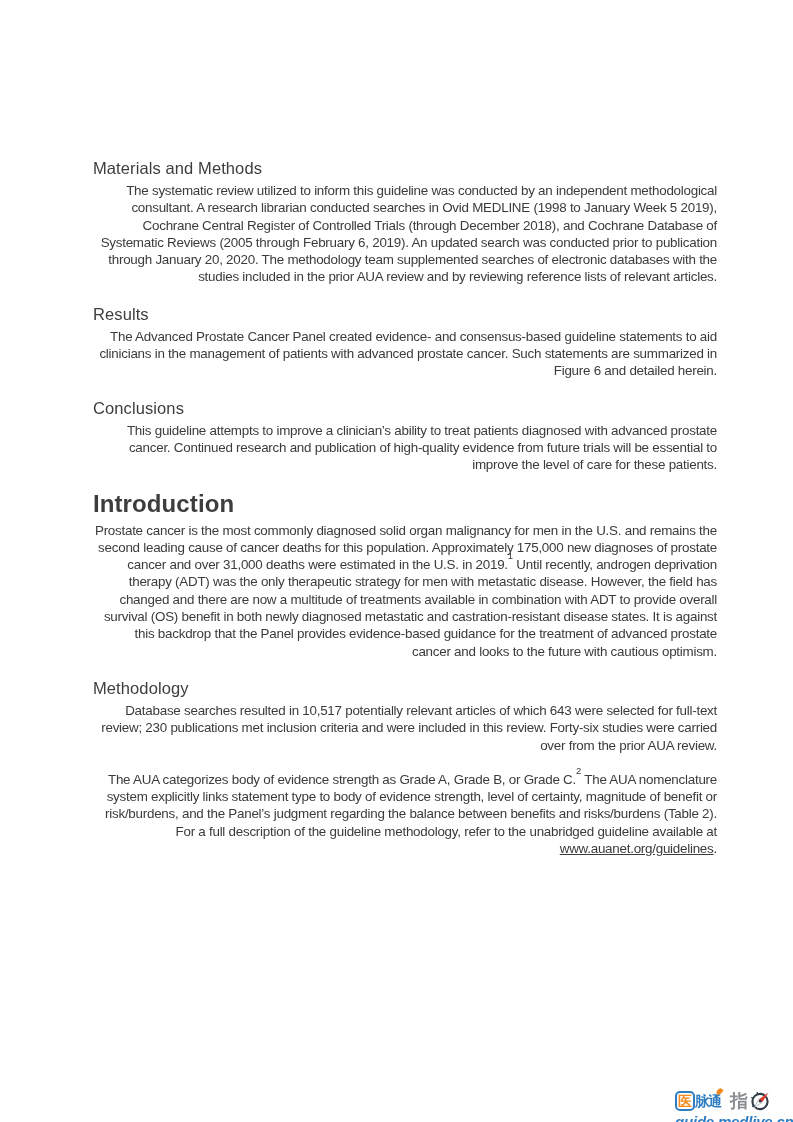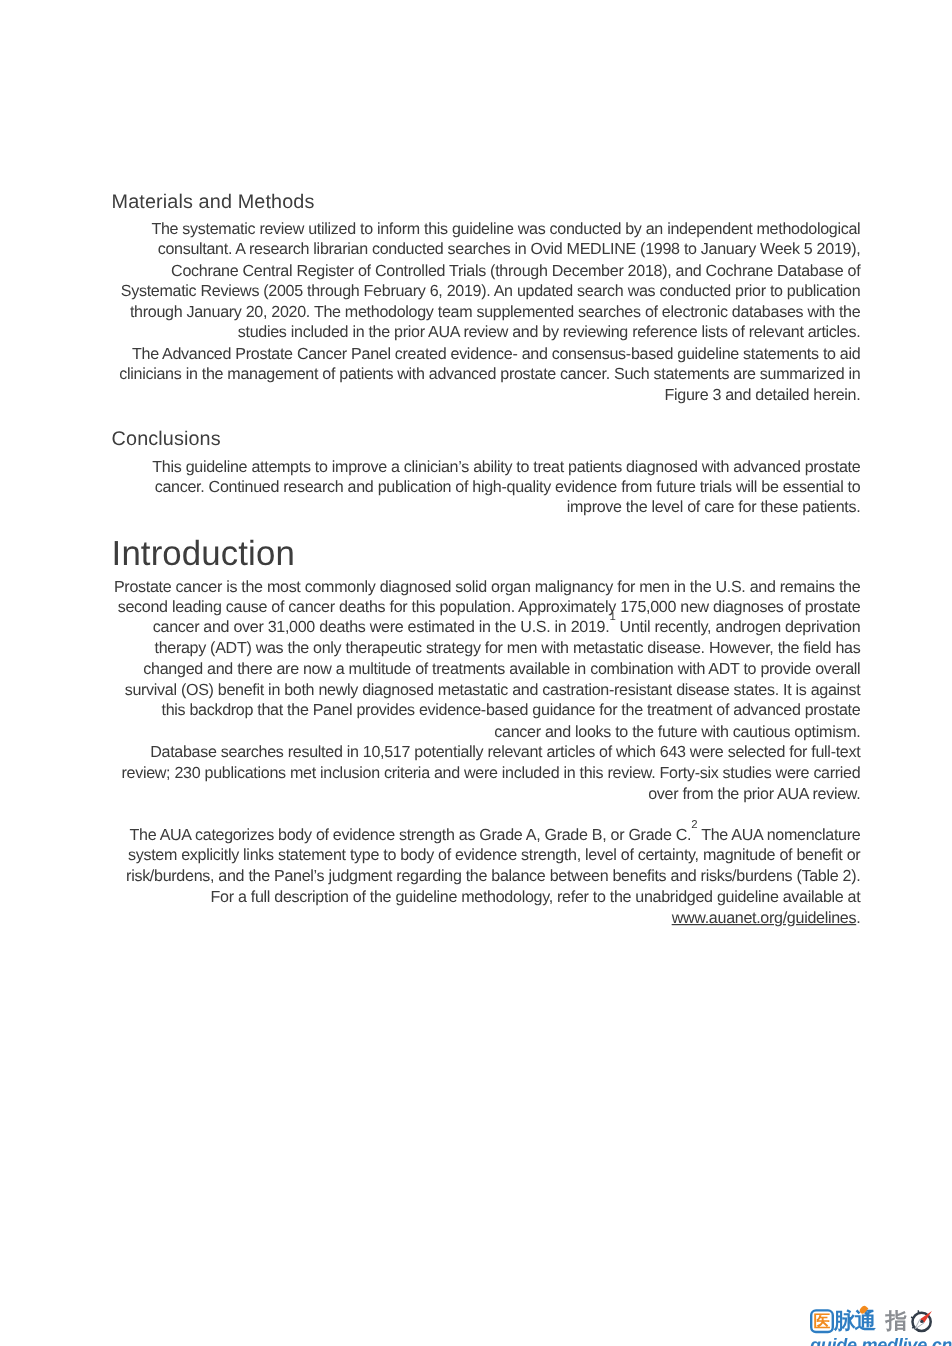--- a/index.html
+++ b/index.html
@@ -23,22 +23,22 @@
   .h-section {
     font-size: 16.5px;
     font-weight: 400;
     line-height: 20px;
     color: #3d3d3d;
     margin: 18px 0 4px 0;
     letter-spacing: 0.1px;
   }
   .h-section.first { margin-top: 0; }
   .h-big {
-    font-size: 29px;
-    font-weight: 400;
+    font-size: 24px;
+    font-weight: 700;
     line-height: 26px;
     color: #3d3d3d;
     margin: 17px 0 5px 0;
     letter-spacing: 0.1px;
   }
   .para {
     margin: 0;
     font-size: 13.4px;
     line-height: 17.3px;
     letter-spacing: -0.25px;
@@ -77,21 +77,21 @@
     border: 2px solid #2e7dc2;
     border-radius: 5px;
     font-size: 14px;
     font-weight: 700;
     line-height: 16px;
     padding: 0 1px;
     display: inline-block;
   }
   .logo-maitong {
     color: #2e7dc2;
-    font-size: 18px;
+    font-size: 14px;
     font-weight: 700;
     letter-spacing: -1px;
     line-height: 22px;
   }
   .logo-accent {
     position: absolute;
     left: 42px;
     top: -1px;
     width: 5px;
     height: 7px;
@@ -118,28 +118,30 @@
 </style>
 </head>
 <body>
 
 <div class="page">
   <main class="content">
 
     <h2 class="h-section first">Materials and Methods</h2>
     <p class="para">The systematic review utilized to inform this guideline was conducted by an independent methodological consultant. A research librarian conducted searches in Ovid MEDLINE (1998 to January Week 5 2019), Cochrane Central Register of Controlled Trials (through December 2018), and Cochrane Database of Systematic Reviews (2005 through February 6, 2019). An updated search was conducted prior to publication through January 20, 2020. The methodology team supplemented searches of electronic databases with the studies included in the prior AUA review and by reviewing reference lists of relevant articles.</p>
 
-    <p class="para">The Advanced Prostate Cancer Panel created evidence- and consensus-based guideline statements to aid clinicians in the management of patients with advanced prostate cancer. Such statements are summarized in Figure 3 and detailed herein.</p>
+    <h2 class="h-section">Results</h2>
+    <p class="para">The Advanced Prostate Cancer Panel created evidence- and consensus-based guideline statements to aid clinicians in the management of patients with advanced prostate cancer. Such statements are summarized in Figure 6 and detailed herein.</p>
 
     <h2 class="h-section">Conclusions</h2>
     <p class="para">This guideline attempts to improve a clinician’s ability to treat patients diagnosed with advanced prostate cancer. Continued research and publication of high-quality evidence from future trials will be essential to improve the level of care for these patients.</p>
 
     <h1 class="h-big">Introduction</h1>
     <p class="para"><span>Prostate cancer is the most commonly diagnosed solid organ malignancy for men in the U.S. and remains the second leading cause of cancer deaths for this population. Approximately 175,000 new diagnoses of prostate cancer and over 31,000 deaths were estimated in the U.S. in 2019.</span><sup class="sup">1</sup><span> Until recently, androgen deprivation therapy (ADT) was the only therapeutic strategy for men with metastatic disease. However, the field has changed and there are now a multitude of treatments available in combination with ADT to provide overall survival (OS) benefit in both newly diagnosed metastatic and castration-resistant disease states. It is against this backdrop that the Panel provides evidence-based guidance for the treatment of advanced prostate cancer and looks to the future with cautious optimism.</span></p>
 
+    <h2 class="h-section">Methodology</h2>
     <p class="para">Database searches resulted in 10,517 potentially relevant articles of which 643 were selected for full-text review; 230 publications met inclusion criteria and were included in this review. Forty-six studies were carried over from the prior AUA review.</p>
     <p class="para mt"><span>The AUA categorizes body of evidence strength as Grade A, Grade B, or Grade C.</span><sup class="sup">2</sup><span> The AUA nomenclature system explicitly links statement type to body of evidence strength, level of certainty, magnitude of benefit or risk/burdens, and the Panel’s judgment regarding the balance between benefits and risks/burdens (Table 2). For a full description of the guideline methodology, refer to the unabridged guideline available at </span><a class="doc-link">www.auanet.org/guidelines</a><span>.</span></p>
 
   </main>
 
   <div class="logo">
     <div class="logo-row">
       <span class="logo-yi">医</span>
       <span class="logo-maitong">脉通</span>
       <span class="logo-accent"></span>

